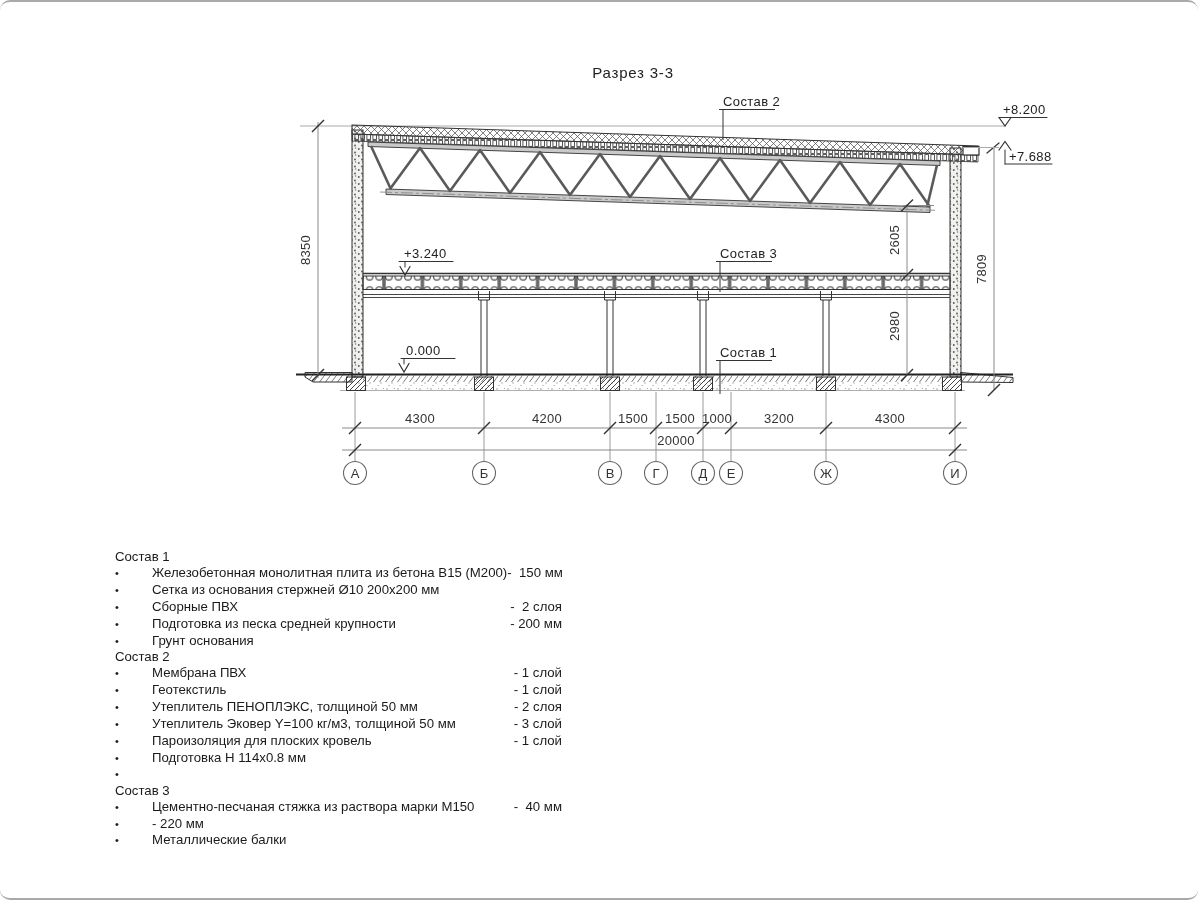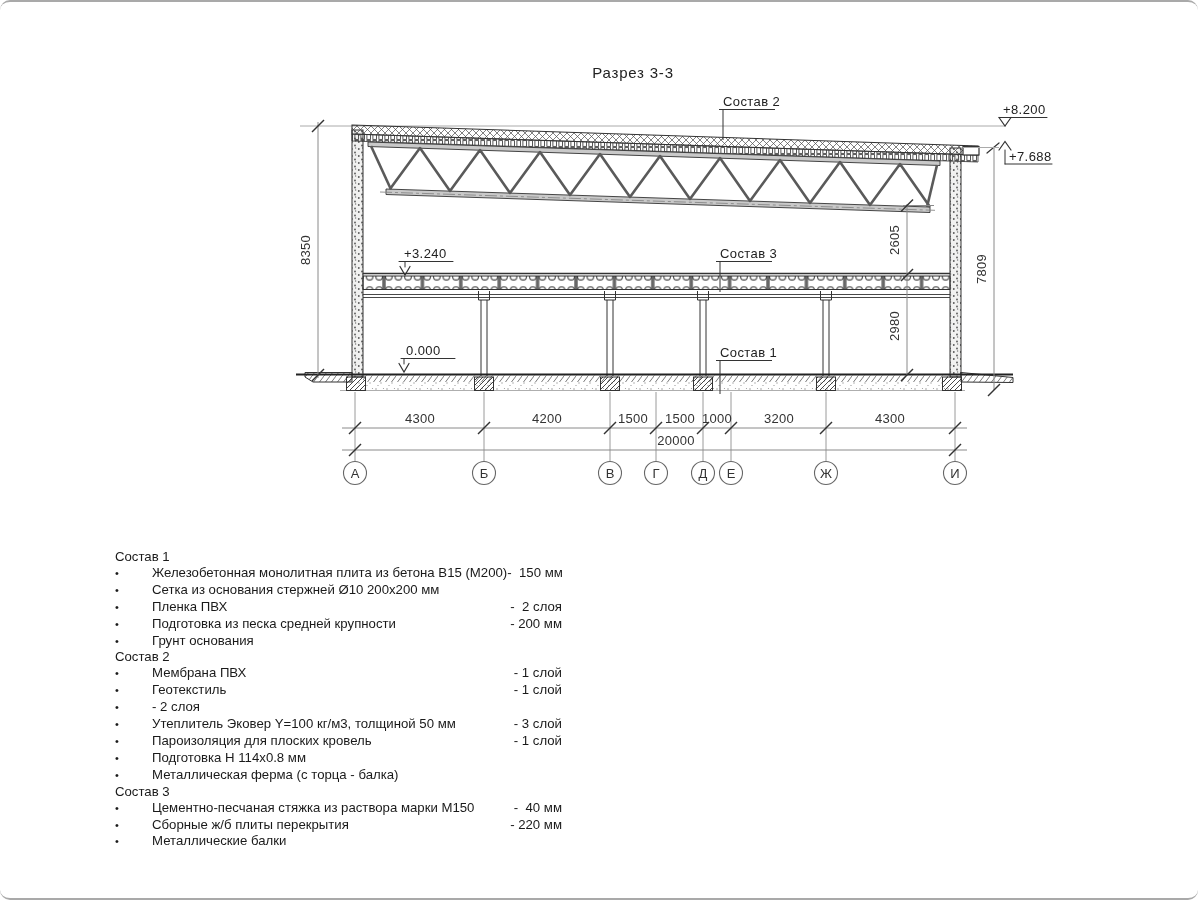--- a/index.html
+++ b/index.html
@@ -278,21 +278,21 @@
       </div>
       <div class="legend-row">
         <span class="legend-bullet">•</span>
         <span class="legend-ind"></span>
         <span class="legend-text">Сетка из основания стержней Ø10 200х200 мм</span>
         <span class="legend-qty"></span>
       </div>
       <div class="legend-row">
         <span class="legend-bullet">•</span>
         <span class="legend-ind"></span>
-        <span class="legend-text">Пленка ПВХ</span>
+        <span class="legend-text">Сборные ПВХ</span>
         <span class="legend-qty">-  2 слоя</span>
       </div>
       <div class="legend-row">
         <span class="legend-bullet">•</span>
         <span class="legend-ind"></span>
         <span class="legend-text">Подготовка из песка средней крупности</span>
         <span class="legend-qty">- 200 мм</span>
       </div>
       <div class="legend-row">
         <span class="legend-bullet">•</span>
@@ -309,20 +309,21 @@
       </div>
       <div class="legend-row">
         <span class="legend-bullet">•</span>
         <span class="legend-ind"></span>
         <span class="legend-text">Геотекстиль</span>
         <span class="legend-qty">- 1 слой</span>
       </div>
       <div class="legend-row">
         <span class="legend-bullet">•</span>
         <span class="legend-ind"></span>
+        <span class="legend-text">Утеплитель ПЕНОПЛЭКС, толщиной 50 мм</span>
         <span class="legend-qty">- 2 слоя</span>
       </div>
       <div class="legend-row">
         <span class="legend-bullet">•</span>
         <span class="legend-ind"></span>
         <span class="legend-text">Утеплитель Эковер Y=100 кг/м3, толщиной 50 мм</span>
         <span class="legend-qty">- 3 слой</span>
       </div>
       <div class="legend-row">
         <span class="legend-bullet">•</span>
@@ -332,34 +333,32 @@
       </div>
       <div class="legend-row">
         <span class="legend-bullet">•</span>
         <span class="legend-ind"></span>
         <span class="legend-text">Подготовка Н 114х0.8 мм</span>
         <span class="legend-qty"></span>
       </div>
       <div class="legend-row">
         <span class="legend-bullet">•</span>
         <span class="legend-ind"></span>
-        <span class="legend-text">Металлическая ферма (с торца - балка)</span>
         <span class="legend-qty"></span>
       </div>
       <div class="legend-header">Состав 3</div>
       <div class="legend-row">
         <span class="legend-bullet">•</span>
         <span class="legend-ind"></span>
         <span class="legend-text">Цементно-песчаная стяжка из раствора марки М150</span>
         <span class="legend-qty">-  40 мм</span>
       </div>
       <div class="legend-row">
         <span class="legend-bullet">•</span>
         <span class="legend-ind"></span>
-        <span class="legend-text">Сборные ж/б плиты перекрытия</span>
         <span class="legend-qty">- 220 мм</span>
       </div>
       <div class="legend-row">
         <span class="legend-bullet">•</span>
         <span class="legend-ind"></span>
         <span class="legend-text">Металлические балки</span>
         <span class="legend-qty"></span>
       </div>
     </div>
 </div>

